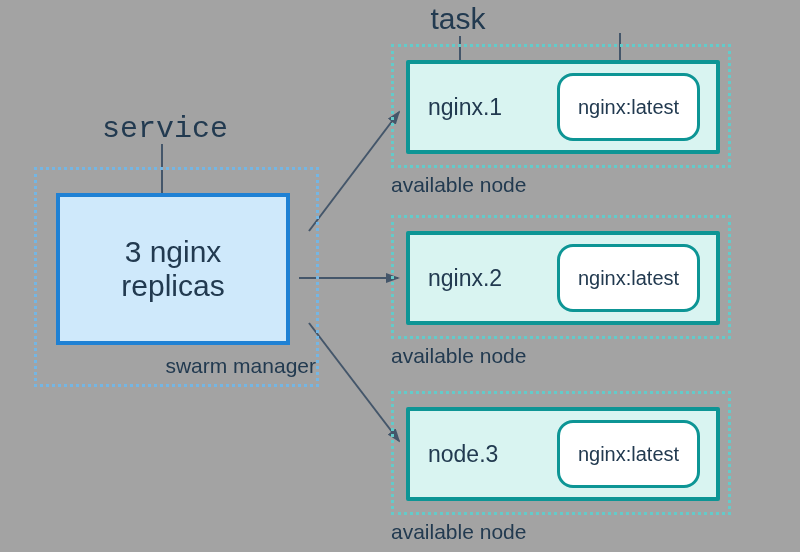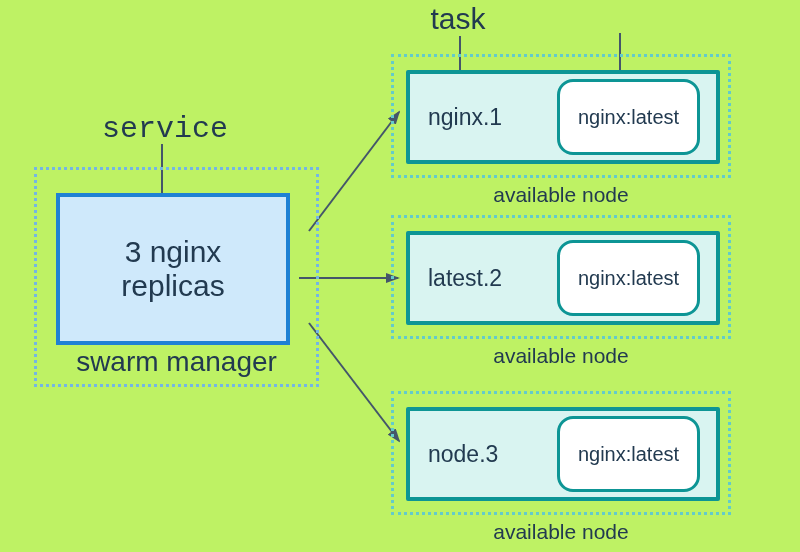--- a/index.html
+++ b/index.html
@@ -12,21 +12,21 @@
     --node-fill:#d9f4f1;
     --node-dotted:#63cbca;
     --container-fill:#ffffff;
   }
   html,body{margin:0;padding:0;}
   body{
     width:800px;height:552px;background:#ffffff;
     font-family:"Liberation Sans", sans-serif;
     color:var(--text);
   }
-  .canvas{position:relative;width:800px;height:552px;overflow:hidden;background:#bef264;}
+  .canvas{position:relative;width:800px;height:552px;overflow:hidden;background:#a3a3a3;}
 
   
   .big-label{
     position:absolute;transform:translateX(-50%);
     font-size:30px;line-height:1;white-space:nowrap;color:var(--text);
   }
 
   
   svg.overlay{position:absolute;left:0;top:0;width:800px;height:552px;pointer-events:none;}
   svg.overlay line{stroke:var(--arrow);stroke-width:2;}
@@ -39,49 +39,49 @@
   }
   .service-box{
     position:absolute;left:19px;top:23px;width:234px;height:152px;
     box-sizing:border-box;border:4px solid var(--service-border);
     background:var(--service-fill);
     display:flex;align-items:center;justify-content:center;
     font-size:30px;line-height:34px;text-align:center;white-space:pre-line;
   }
   .service-caption{
     position:absolute;left:0;right:0;bottom:8px;
-    text-align:center;font-size:28px;line-height:1;
+    text-align:right;font-size:21px;line-height:1;
   }
 
   
   .node-group{position:absolute;left:391px;width:340px;}
-  .node-group.n1{top:54px;}
+  .node-group.n1{top:44px;}
   .node-group.n2{top:215px;}
   .node-group.n3{top:391px;}
   .node-dotted{
     position:relative;width:340px;height:124px;box-sizing:border-box;
     border:3px dotted var(--node-dotted);
   }
   .node-box{
     position:absolute;left:12px;top:13px;width:314px;height:94px;
     box-sizing:border-box;border:4px solid var(--node-border);
     background:var(--node-fill);border-radius:2px;
     display:flex;align-items:center;justify-content:space-between;
     padding:0 16px 0 18px;
   }
   .task-label{font-size:23px;line-height:1;white-space:nowrap;}
   .container-chip{
-    width:143px;height:76px;box-sizing:border-box;
+    width:143px;height:68px;box-sizing:border-box;
     border:3px solid var(--node-border);border-radius:16px;
     background:var(--container-fill);
     display:flex;align-items:center;justify-content:center;
     font-size:20px;white-space:nowrap;
   }
   .node-caption{
-    margin-top:6px;text-align:center;font-size:21px;line-height:1;
+    margin-top:6px;text-align:left;font-size:21px;line-height:1;
   }
 </style>
 </head>
 <body>
 
 <div class="canvas">
 
   <svg class="overlay">
     <defs>
       <marker id="ah" viewBox="0 0 7 5" markerWidth="7" markerHeight="5" refX="6" refY="2.5" orient="auto">
@@ -111,21 +111,21 @@
         <span class="task-label">nginx.1</span>
         <span class="container-chip">nginx:latest</span>
       </div>
     </div>
     <div class="node-caption">available node</div>
   </div>
 
   <div class="node-group n2">
     <div class="node-dotted">
       <div class="node-box">
-        <span class="task-label">latest.2</span>
+        <span class="task-label">nginx.2</span>
         <span class="container-chip">nginx:latest</span>
       </div>
     </div>
     <div class="node-caption">available node</div>
   </div>
 
   <div class="node-group n3">
     <div class="node-dotted">
       <div class="node-box">
         <span class="task-label">node.3</span>

